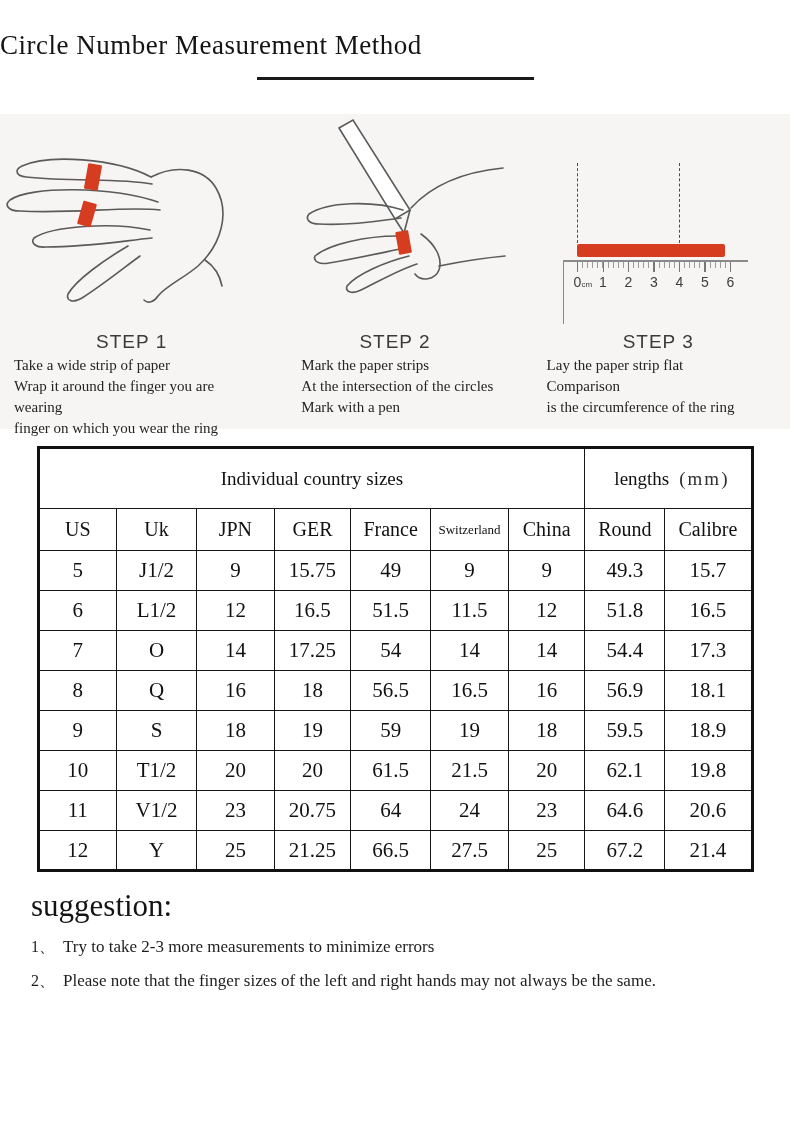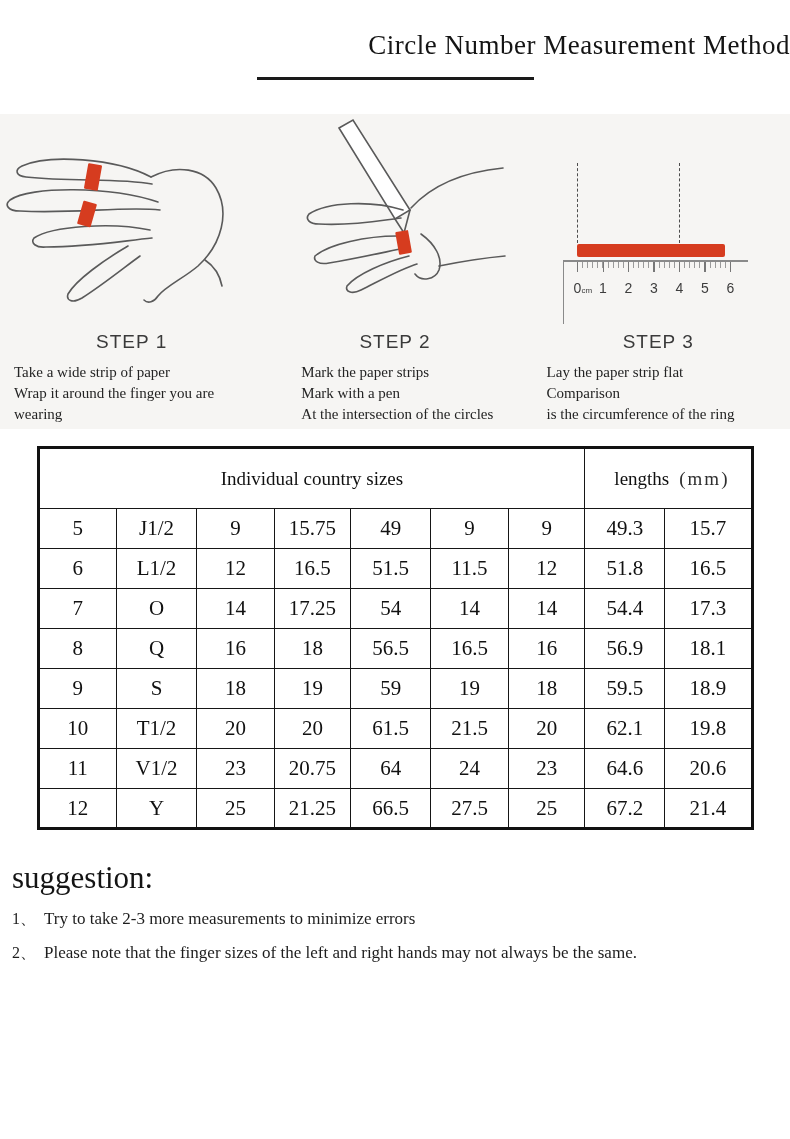--- a/index.html
+++ b/index.html
@@ -4,38 +4,38 @@
 <style>
   * { margin:0; padding:0; box-sizing:border-box; }
   html,body { background:#ffffff; }
   .page {
     position:relative; width:790px; height:1139px; margin:0 auto;
     background:#ffffff; overflow:hidden;
     font-family:"Liberation Serif", serif; color:#1c1c1c;
   }
 
   
-  .title-wrap { padding-top:30px; text-align:right; }
+  .title-wrap { padding-top:30px; text-align:left; }
   .main-title { font-size:27px; font-weight:400; letter-spacing:.5px; color:#141414; }
   .title-underline { width:277px; height:3px; background:#1a1a1a; margin:16px auto 0; }
 
   
   .steps-band {
     margin-top:34px; height:315px; background:#f6f5f3;
     display:flex;
   }
   .step-col { width:33.33%; display:flex; flex-direction:column; }
   .illus { height:205px; position:relative; }
   .illus svg { display:block; }
   .step-label {
     font-family:"Liberation Sans", sans-serif; font-size:19px; color:#3a3a3a;
     letter-spacing:1px; text-align:center; margin-top:12px;
   }
   .step-desc {
-    margin-top:9px; font-size:15px; line-height:21px; color:#242424;
+    margin-top:2px; font-size:15px; line-height:21px; color:#242424;
   }
   .step-col:nth-child(1) .step-desc { padding-left:14px; padding-right:2px; }
   .step-col:nth-child(2) .step-desc { padding-left:38px; }
   .step-col:nth-child(3) .step-desc { padding-left:20px; }
 
   
   .ruler { position:absolute; left:50px; top:146px; width:153px; }
   .ruler .baseline { position:absolute; left:-14px; width:185px; top:0; height:1.5px; background:#8a8a8a; }
   .ruler .corner-v { position:absolute; left:-14px; top:0; height:64px; width:0; border-left:1.6px solid #8a8a8a; }
   .ruler .strip { position:absolute; left:0; bottom:3px; width:148px; height:13px; border-radius:2px; }
@@ -45,21 +45,21 @@
   .ruler .ticks-minor {
     position:absolute; left:0; top:2px; width:154px; height:6px;
     background:repeating-linear-gradient(90deg,#9a9a9a 0 1px,transparent 1px 5.1px);
   }
   .ruler .ticks-major {
     position:absolute; left:0; top:2px; width:154px; height:10px;
     background:repeating-linear-gradient(90deg,#777 0 1.3px,transparent 1.3px 25.5px);
   }
   .ruler .numbers { position:absolute; left:0; top:12px; height:20px; width:160px; }
   .ruler .rnum {
-    position:absolute; top:8px; font-family:"Liberation Sans", sans-serif;
+    position:absolute; top:2px; font-family:"Liberation Sans", sans-serif;
     font-size:14px; color:#3d3d3d;
   }
   .ruler .runit { font-size:8px; color:#3d3d3d; }
 
   
   .chart-title { margin-top:46px; text-align:center; font-size:29px; color:#101010; letter-spacing:.2px; }
   table.size-table {
     width:717px; margin:17px auto 0; border-collapse:collapse; table-layout:fixed;
     border:3px solid #111;
   }
@@ -71,21 +71,21 @@
   th.gh-right { text-align:left; padding-left:8px; }
   .mm-unit {
     font-family:Liberation Serif, serif; font-size:19px; color:#2e2e2e;
     letter-spacing:2px; margin-left:10px; font-weight:300;
   }
   #col-header-row th { height:42px; font-size:20px; }
   #col-header-row th:nth-child(6) { font-size:13px; }
   tbody.size-body td { height:40px; font-size:21px; }
 
   
-  .suggestion { margin-top:30px; padding-left:12px; }
+  .suggestion { margin-top:16px; padding-left:31px; }
   .suggestion-heading { font-size:31px; color:#141414; }
   .suggestion-item { display:flex; margin-top:13px; font-size:17px; color:#1d1d1d; align-items:baseline; }
   .suggestion-item .num { width:32px; flex:0 0 auto; font-size:16px; }
 </style>
 </head>
 <body>
 
 <div class="page">
 
   <div class="title-wrap">
@@ -107,20 +107,21 @@
             <path d="M205,146 C214,152 220,162 222,172"></path>
           </g>
           <rect class="red-strip" x="86" y="50" width="14" height="26" rx="1" transform="rotate(10 93 63)" fill="#d63c1f"></rect>
           <rect class="red-strip" x="80" y="88" width="14" height="24" rx="1" transform="rotate(16 87 100)" fill="#d63c1f"></rect>
         </svg>
       </div>
       <div class="step-label">STEP 1</div>
       <div class="step-desc">
         <div>Take a wide strip of paper</div>
         <div>Wrap it around the finger you are wearing</div>
+        <div>finger on which you wear the ring</div>
       </div>
     </div>
 
     <div class="step-col">
       <div class="illus">
         <svg width="263" height="205" viewBox="0 0 263 205">
           <g fill="none" stroke="#5a5a5a" stroke-width="1.6" stroke-linecap="round">
             <path d="M76,14 L90,6 L147,96 L132,105 Z" fill="#ffffff"></path>
             <path d="M132,105 L141,119 L147,96"></path>
             <path d="M140,96 C108,86 64,88 46,100 C42,105 46,110 56,110 C92,112 120,106 138,104"></path>
@@ -129,22 +130,22 @@
             <path d="M158,120 C172,130 180,144 176,156 C172,166 158,168 152,160"></path>
             <path d="M148,94 C168,72 200,58 240,54"></path>
             <path d="M176,152 C196,148 220,144 242,142"></path>
           </g>
           <rect class="red-strip" x="134" y="117" width="13" height="23" rx="1" transform="rotate(-10 140 128)" fill="#d63c1f"></rect>
         </svg>
       </div>
       <div class="step-label">STEP 2</div>
       <div class="step-desc">
         <div>Mark the paper strips</div>
+        <div>At the intersection of the circles</div>
         <div>Mark with a pen</div>
-        <div>At the intersection of the circles</div>
       </div>
     </div>
 
     <div class="step-col">
       <div class="illus">
         <div class="ruler">
           <div class="dash dash0"></div>
           <div class="dash dash4"></div>
           <div class="strip red-strip" style="background: rgb(214, 60, 31);"></div>
           <div class="baseline"></div>
@@ -182,20 +183,31 @@
         <col style="width: 10.9%;">
         <col style="width: 10.7%;">
         <col style="width: 11.2%;">
         <col style="width: 12.2%;">
       </colgroup>
     <thead>
       <tr class="group-header-row">
         <th colspan="7">Individual country sizes</th>
         <th colspan="2" class="gh-right"><span>lengths</span><span class="mm-unit">(mm)</span></th>
       </tr>
+      <tr id="col-header-row">
+          <th>US</th>
+          <th>Uk</th>
+          <th>JPN</th>
+          <th>GER</th>
+          <th>France</th>
+          <th>Switzerland</th>
+          <th>China</th>
+          <th>Round</th>
+          <th>Calibre</th>
+        </tr>
     </thead>
     <tbody class="size-body" id="size-table-body">
         <tr>
           <td>5</td>
           <td>J1/2</td>
           <td>9</td>
           <td>15.75</td>
           <td>49</td>
           <td>9</td>
           <td>9</td>

